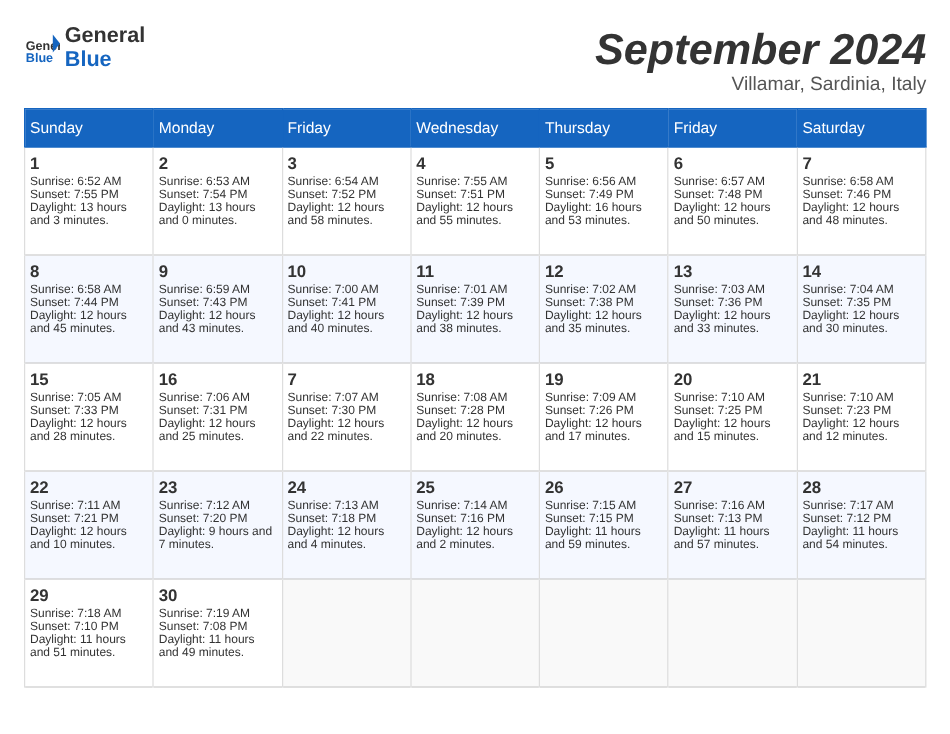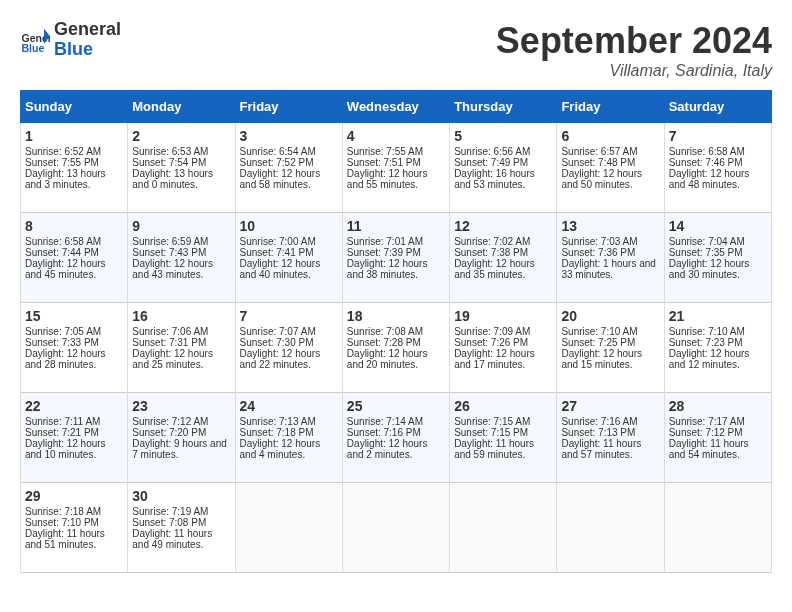--- a/index.html
+++ b/index.html
@@ -25,39 +25,39 @@
       height: 30px;
       margin-right: 4px;
     }
     .title-block {
       text-align: right;
     }
     .month-title {
       font-size: 36px;
       font-weight: bold;
       color: #333;
+      font-style: italic;
     }
     .location {
       font-size: 16px;
       color: #555;
-      font-style: italic;
     }
     table {
       width: 100%;
       border-collapse: collapse;
       table-layout: fixed;
     }
     thead tr {
       background-color: #1565c0;
       color: #fff;
     }
     thead th {
       padding: 8px 4px;
       font-size: 13px;
-      font-weight: bold;
+      font-weight: normal;
       text-align: left;
       border: 1px solid #1565c0;
     }
     tbody tr {
       border-bottom: 1px solid #ccc;
     }
     tbody td {
       vertical-align: top;
       padding: 5px 4px;
       font-size: 10px;
@@ -125,21 +125,21 @@
         <td><span class="day-num">5</span><span>Sunrise: 6:56 AM</span><br><span>Sunset: 7:49 PM</span><br><span>Daylight: 16 hours and 53 minutes.</span></td>
         <td><span class="day-num">6</span><span>Sunrise: 6:57 AM</span><br><span>Sunset: 7:48 PM</span><br><span>Daylight: 12 hours and 50 minutes.</span></td>
         <td><span class="day-num">7</span><span>Sunrise: 6:58 AM</span><br><span>Sunset: 7:46 PM</span><br><span>Daylight: 12 hours and 48 minutes.</span></td>
       </tr>
       <tr>
         <td><span class="day-num">8</span><span>Sunrise: 6:58 AM</span><br><span>Sunset: 7:44 PM</span><br><span>Daylight: 12 hours and 45 minutes.</span></td>
         <td><span class="day-num">9</span><span>Sunrise: 6:59 AM</span><br><span>Sunset: 7:43 PM</span><br><span>Daylight: 12 hours and 43 minutes.</span></td>
         <td><span class="day-num">10</span><span>Sunrise: 7:00 AM</span><br><span>Sunset: 7:41 PM</span><br><span>Daylight: 12 hours and 40 minutes.</span></td>
         <td><span class="day-num">11</span><span>Sunrise: 7:01 AM</span><br><span>Sunset: 7:39 PM</span><br><span>Daylight: 12 hours and 38 minutes.</span></td>
         <td><span class="day-num">12</span><span>Sunrise: 7:02 AM</span><br><span>Sunset: 7:38 PM</span><br><span>Daylight: 12 hours and 35 minutes.</span></td>
-        <td><span class="day-num">13</span><span>Sunrise: 7:03 AM</span><br><span>Sunset: 7:36 PM</span><br><span>Daylight: 1 hours and 33 minutes.</span></td>
+        <td><span class="day-num">13</span><span>Sunrise: 7:03 AM</span><br><span>Sunset: 7:36 PM</span><br><span>Daylight: 12 hours and 33 minutes.</span></td>
         <td><span class="day-num">14</span><span>Sunrise: 7:04 AM</span><br><span>Sunset: 7:35 PM</span><br><span>Daylight: 12 hours and 30 minutes.</span></td>
       </tr>
       <tr>
         <td><span class="day-num">15</span><span>Sunrise: 7:05 AM</span><br><span>Sunset: 7:33 PM</span><br><span>Daylight: 12 hours and 28 minutes.</span></td>
         <td><span class="day-num">16</span><span>Sunrise: 7:06 AM</span><br><span>Sunset: 7:31 PM</span><br><span>Daylight: 12 hours and 25 minutes.</span></td>
         <td><span class="day-num">7</span><span>Sunrise: 7:07 AM</span><br><span>Sunset: 7:30 PM</span><br><span>Daylight: 12 hours and 22 minutes.</span></td>
         <td><span class="day-num">18</span><span>Sunrise: 7:08 AM</span><br><span>Sunset: 7:28 PM</span><br><span>Daylight: 12 hours and 20 minutes.</span></td>
         <td><span class="day-num">19</span><span>Sunrise: 7:09 AM</span><br><span>Sunset: 7:26 PM</span><br><span>Daylight: 12 hours and 17 minutes.</span></td>
         <td><span class="day-num">20</span><span>Sunrise: 7:10 AM</span><br><span>Sunset: 7:25 PM</span><br><span>Daylight: 12 hours and 15 minutes.</span></td>
         <td><span class="day-num">21</span><span>Sunrise: 7:10 AM</span><br><span>Sunset: 7:23 PM</span><br><span>Daylight: 12 hours and 12 minutes.</span></td>

